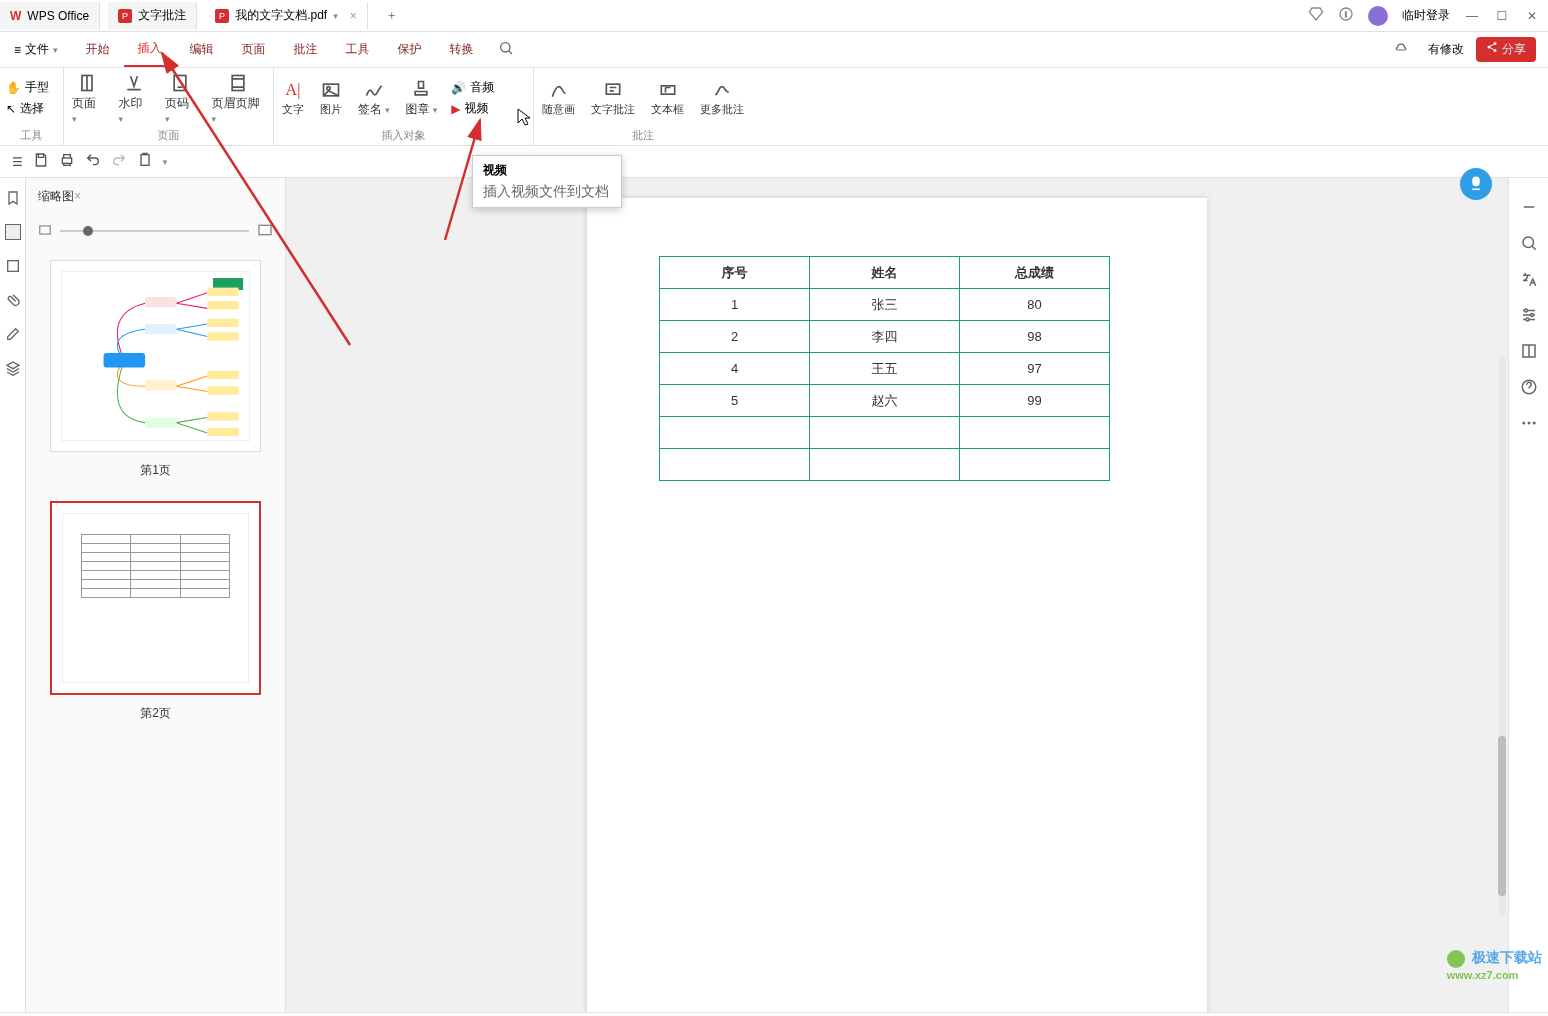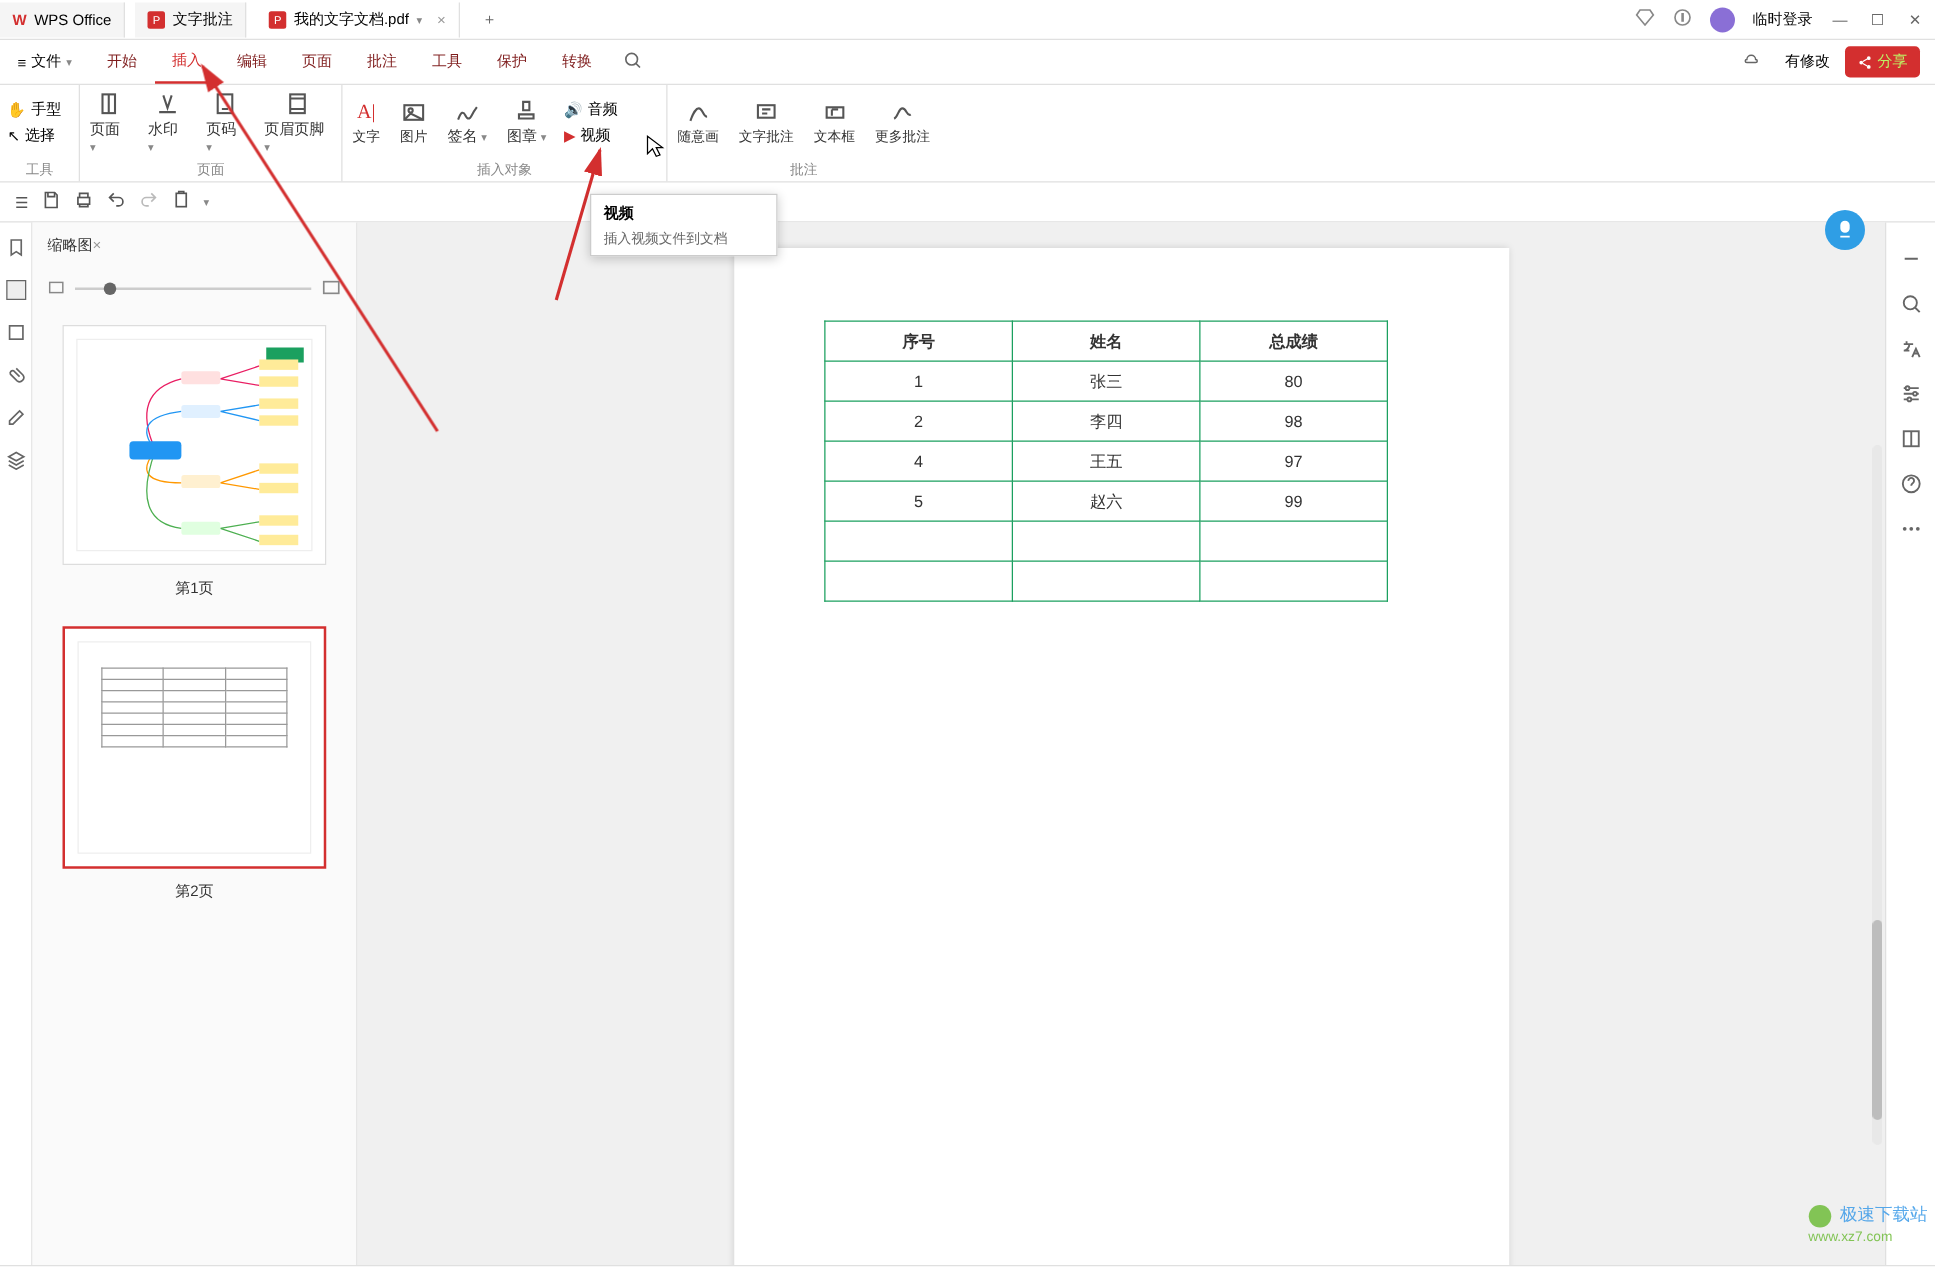--- a/index.html
+++ b/index.html
@@ -11,21 +11,21 @@
 .title-right{position:absolute;right:8px;display:flex;align-items:center;gap:14px}
 .avatar{width:20px;height:20px;border-radius:50%;background:#8a6fd6}
 .win-btn{width:16px;height:16px;display:flex;align-items:center;justify-content:center;color:#666}
 .menubar{height:36px;display:flex;align-items:center;border-bottom:1px solid #e0e0e0;position:relative}
 .menu-file{display:flex;align-items:center;gap:4px;padding:0 14px;height:100%}
 .menu-tabs{display:flex;height:100%}
 .menu-tab{padding:0 14px;display:flex;align-items:center;height:100%;color:#7f1d1d;cursor:pointer}
 .menu-tab.active{color:#d32f2f;border-bottom:2px solid #d32f2f}
 .menu-search{padding:0 10px;color:#666}
 .menu-right{position:absolute;right:12px;display:flex;align-items:center;gap:12px}
-.share-btn{background:#d32f2f;color:#bef264;padding:4px 10px;border-radius:4px;display:flex;align-items:center;gap:4px}
+.share-btn{background:#d32f2f;color:#e5e5e5;padding:4px 10px;border-radius:4px;display:flex;align-items:flex-start;gap:4px}
 .ribbon{height:78px;display:flex;border-bottom:1px solid #e0e0e0}
 .ribbon-group{display:flex;flex-direction:column;border-right:1px solid #e0e0e0}
 .ribbon-buttons{display:flex;flex:1;align-items:center}
 .ribbon-label{height:18px;text-align:center;color:#888;font-size:11px}
 .rb-col{display:flex;flex-direction:column;align-items:center;justify-content:center;padding:0 8px;gap:2px;height:60px;cursor:pointer}
 .rb-col-small{display:flex;flex-direction:column;justify-content:center;padding:0 6px;gap:4px;height:60px}
 .rb-small-row{display:flex;align-items:center;gap:4px;cursor:pointer}
 .rb-icon{font-size:18px;color:#555;width:20px;height:20px;display:flex;align-items:center;justify-content:center}
 .rb-icon svg{width:20px;height:20px}
 .rb-text{font-size:11px;color:#333}
@@ -50,24 +50,24 @@
 .canvas{flex:1;background:#f0f0f0;overflow:auto;position:relative}
 .page{width:620px;height:830px;background:#fff;margin:20px auto;box-shadow:0 0 6px rgba(0,0,0,.15);position:relative}
 .doc-table{position:absolute;top:58px;left:72px}
 .doc-table table{border-collapse:collapse}
 .doc-table th,.doc-table td{border:1.5px solid #1ba05f;width:150px;height:32px;text-align:center;font-size:13px;color:#333}
 .right-rail{width:40px;border-left:1px solid #e0e0e0;display:flex;flex-direction:column;align-items:center;gap:18px;padding-top:20px;color:#666}
 .right-rail-item{width:18px;height:18px;cursor:pointer}
 .fab{position:absolute;right:56px;top:168px;width:32px;height:32px;border-radius:50%;background:#2f9ee5;display:flex;align-items:center;justify-content:center;color:#fff}
 .tooltip{position:absolute;left:472px;top:155px;background:#fff;border:1px solid #ccc;box-shadow:0 2px 8px rgba(0,0,0,.2);padding:6px 10px;z-index:20;width:150px}
 .tooltip .tt-title{font-weight:600;margin-bottom:4px}
-.tooltip .tt-body{color:#666;font-size:11px}
+.tooltip .tt-body{color:#666;font-size:14px}
 .arrow{position:absolute;pointer-events:none;z-index:15}
 .statusbar{height:28px;border-top:1px solid #e0e0e0;display:flex;align-items:center;padding:0 10px;gap:12px;color:#555;background:#fff;position:relative}
-.watermark{position:absolute;right:6px;bottom:20px;opacity:.85;font-weight:400}
+.watermark{position:absolute;right:6px;bottom:34px;opacity:.85;font-weight:700}
 .watermark .wm1{color:#3a9ae8;font-size:14px}
 .watermark .wm2{color:#6fbc3a;font-size:11px}
 .scrollbar-v{position:absolute;right:42px;top:178px;width:8px;height:560px;background:#e8e8e8;border-radius:4px}
 .scrollbar-thumb{position:absolute;top:380px;width:8px;height:160px;background:#bdbdbd;border-radius:4px}
 .caret{font-size:9px;color:#888}
 .mindmap-lines{position:absolute;inset:0}
 </style>
 </head>
 <body>
 

